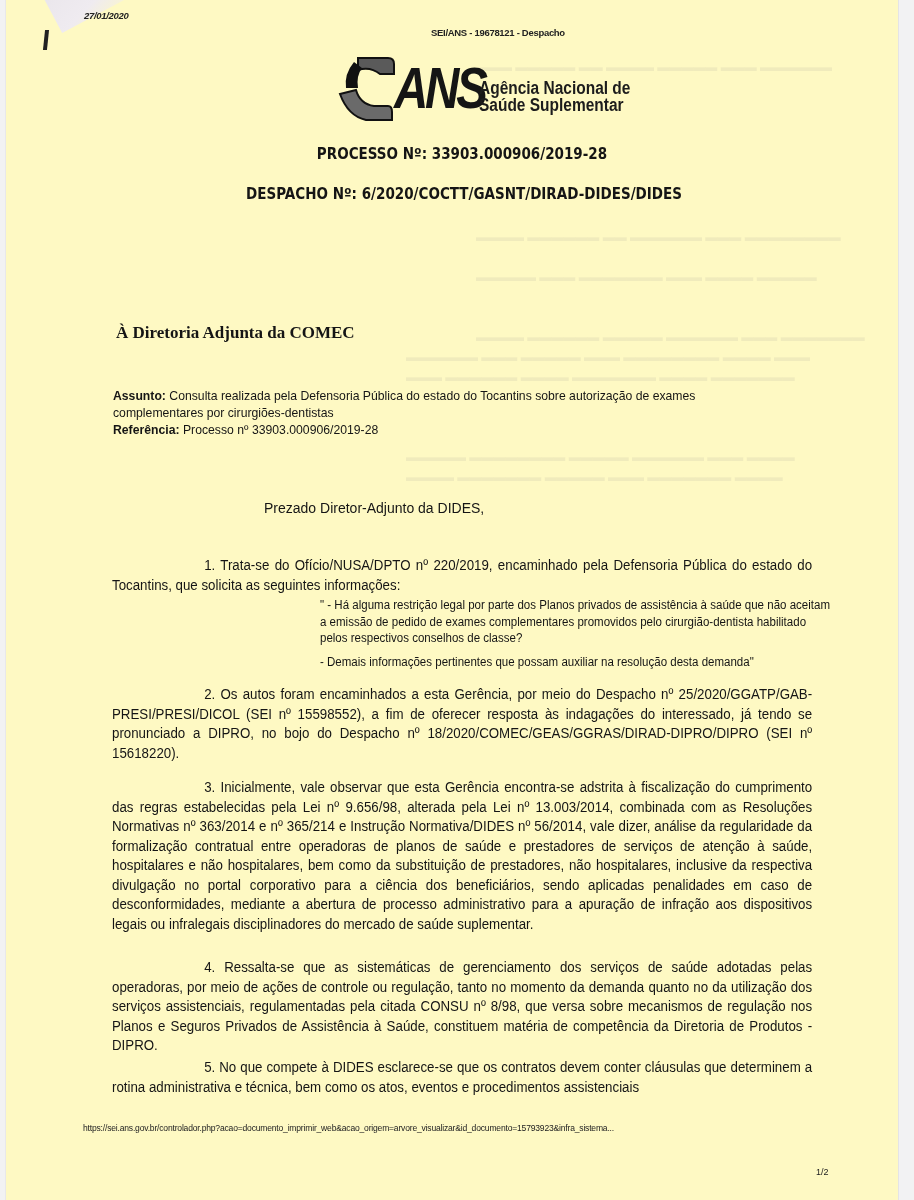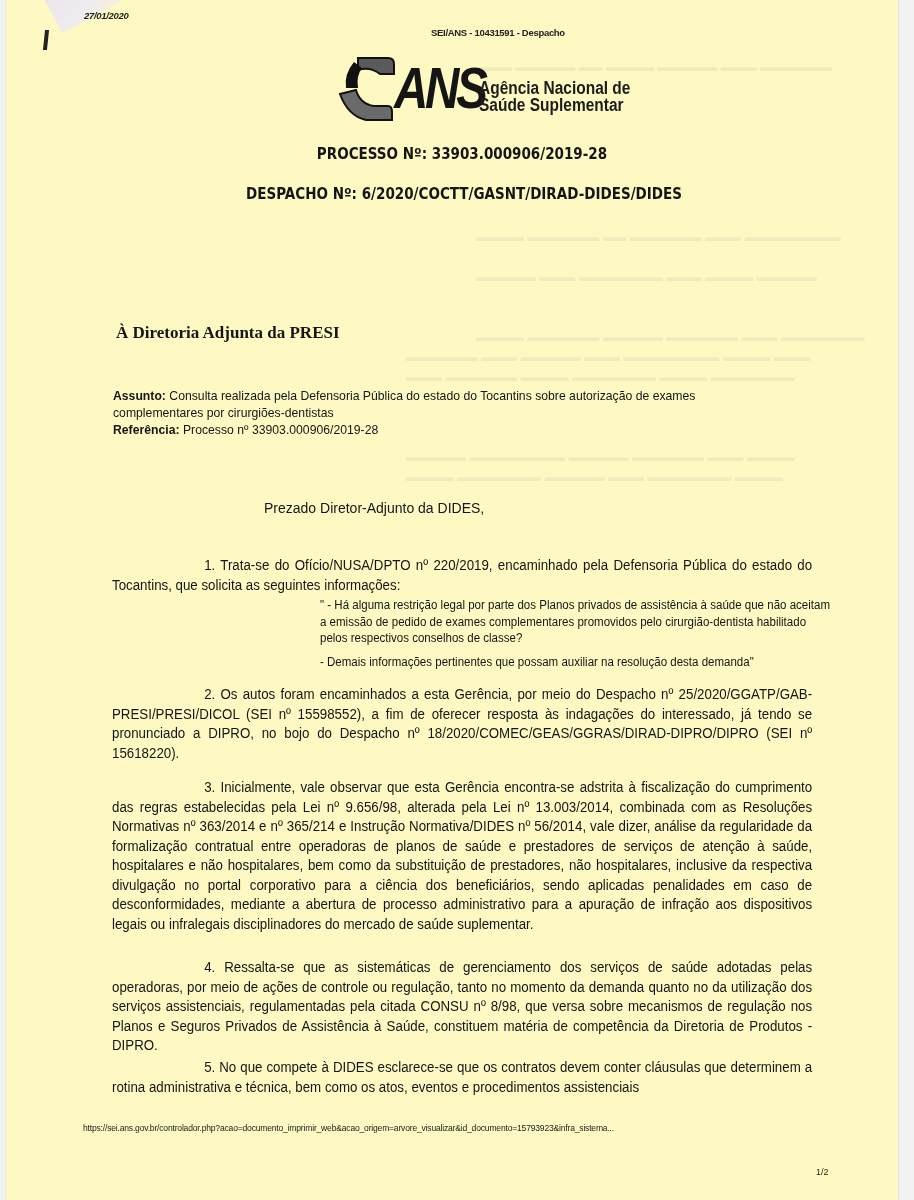--- a/index.html
+++ b/index.html
@@ -106,39 +106,39 @@
   <div class="bleed" style="left:470px; top:60px;">▬▬▬ ▬▬▬▬▬ ▬▬ ▬▬▬▬ ▬▬▬▬▬ ▬▬▬ ▬▬▬▬▬▬</div>
   <div class="bleed" style="left:470px; top:230px;">▬▬▬▬ ▬▬▬▬▬▬ ▬▬ ▬▬▬▬▬▬ ▬▬▬ ▬▬▬▬▬▬▬▬</div>
   <div class="bleed" style="left:470px; top:270px;">▬▬▬▬▬ ▬▬▬ ▬▬▬▬▬▬▬ ▬▬▬ ▬▬▬▬ ▬▬▬▬▬</div>
   <div class="bleed" style="left:470px; top:330px;">▬▬▬▬ ▬▬▬▬▬▬ ▬▬▬▬▬ ▬▬▬▬▬▬ ▬▬▬ ▬▬▬▬▬▬▬</div>
   <div class="bleed" style="left:400px; top:350px;">▬▬▬▬▬▬ ▬▬▬ ▬▬▬▬▬ ▬▬▬ ▬▬▬▬▬▬▬▬ ▬▬▬▬ ▬▬▬</div>
   <div class="bleed" style="left:400px; top:370px;">▬▬▬ ▬▬▬▬▬▬ ▬▬▬▬ ▬▬▬▬▬▬▬ ▬▬▬▬ ▬▬▬▬▬▬▬</div>
   <div class="bleed" style="left:400px; top:450px;">▬▬▬▬▬ ▬▬▬▬▬▬▬▬ ▬▬▬▬▬ ▬▬▬▬▬▬ ▬▬▬ ▬▬▬▬</div>
   <div class="bleed" style="left:400px; top:470px;">▬▬▬▬ ▬▬▬▬▬▬▬ ▬▬▬▬▬ ▬▬▬ ▬▬▬▬▬▬▬ ▬▬▬▬</div>
 
   <div class="hdr-date">27/01/2020</div>
-  <div class="hdr-sei">SEI/ANS - 10431591 - Despacho</div>
+  <div class="hdr-sei">SEI/ANS - 19678121 - Despacho</div>
 
   <div class="logo">
     <svg width="62" height="70" viewBox="0 0 62 70">
       <path d="M22 4 L52 4 Q58 4 58 10 L58 20 L44 20 Q34 12 22 16 Z" fill="#5a5a5a" stroke="#111" stroke-width="2"></path>
       <path d="M18 8 Q8 20 10 34 L22 34 Q20 22 26 14 Z" fill="#111"></path>
       <path d="M4 40 L20 36 Q24 50 38 52 L52 52 Q56 52 56 58 L56 66 L30 66 Q12 62 4 40 Z" fill="#6a6a6a" stroke="#111" stroke-width="2"></path>
     </svg>
     <div class="logo-ans">ANS</div>
     <div class="logo-name">
       <div>Agência Nacional de</div>
       <div>Saúde Suplementar</div>
     </div>
   </div>
 
   <div class="title t1">PROCESSO Nº: 33903.000906/2019-28</div>
   <div class="title t2">DESPACHO Nº: 6/2020/COCTT/GASNT/DIRAD-DIDES/DIDES</div>
 
-  <div class="dest">À Diretoria Adjunta da PRESI</div>
+  <div class="dest">À Diretoria Adjunta da COMEC</div>
 
   <div class="meta">
     <div>
       <b>Assunto:</b><span> Consulta realizada pela Defensoria Pública do estado do Tocantins sobre autorização de exames complementares por cirurgiões-dentistas</span>
     </div>
     <div>
       <b>Referência:</b><span> Processo nº 33903.000906/2019-28</span>
     </div>
   </div>
 

